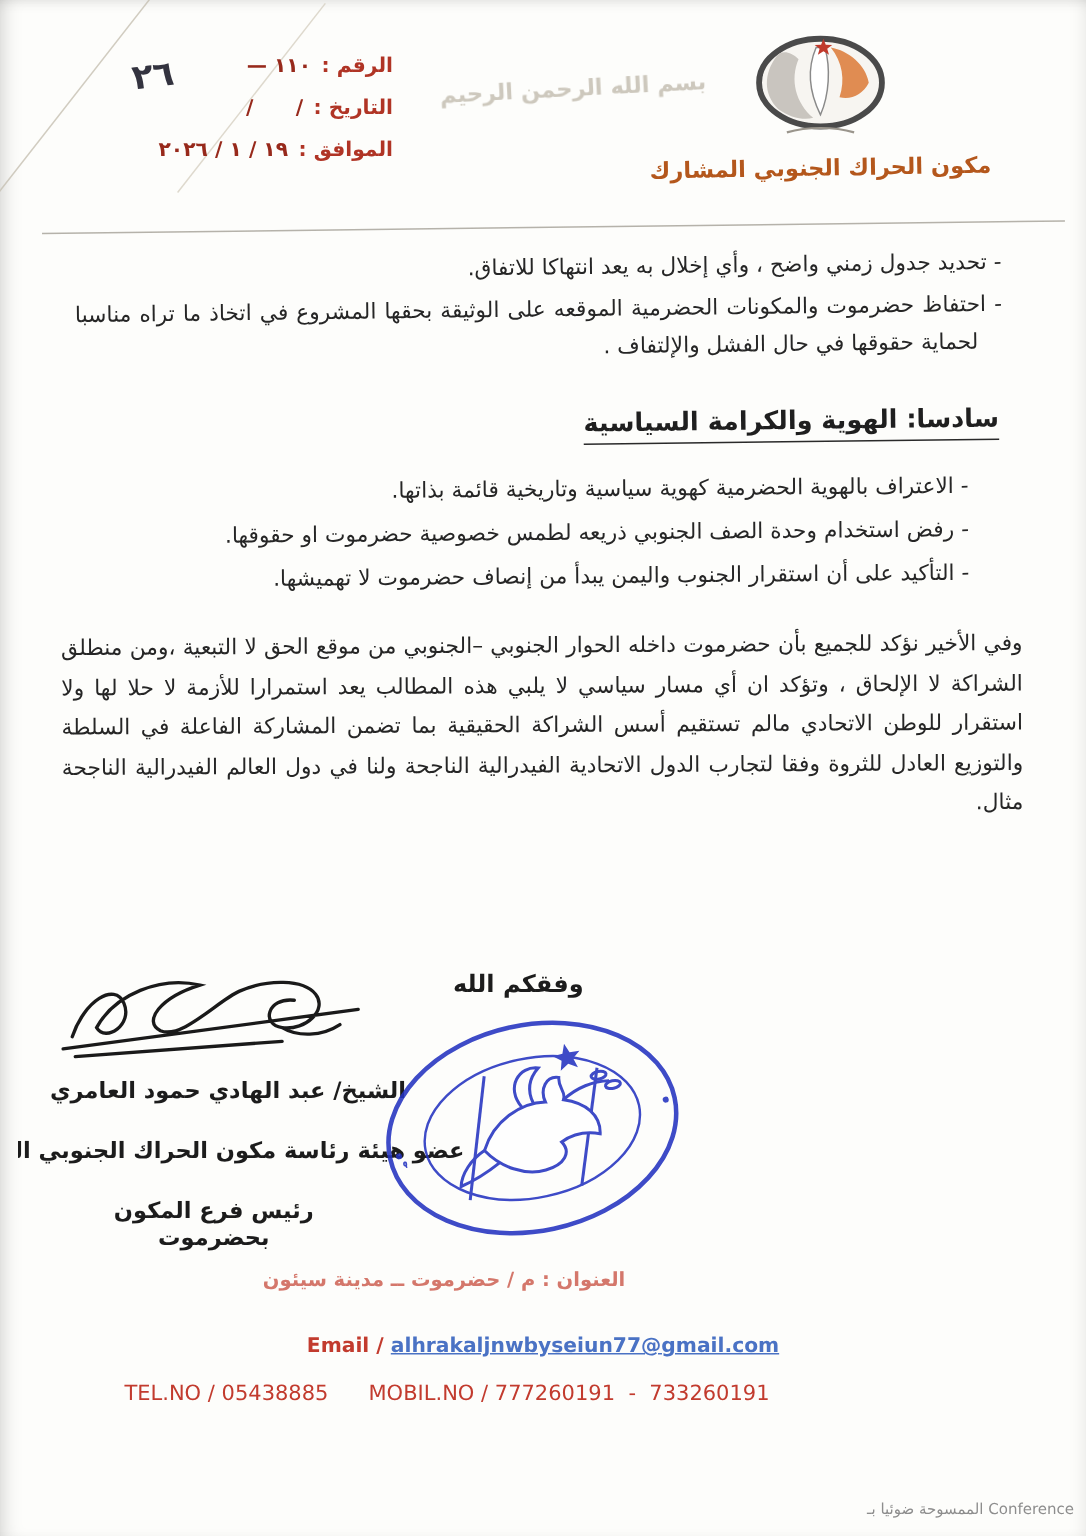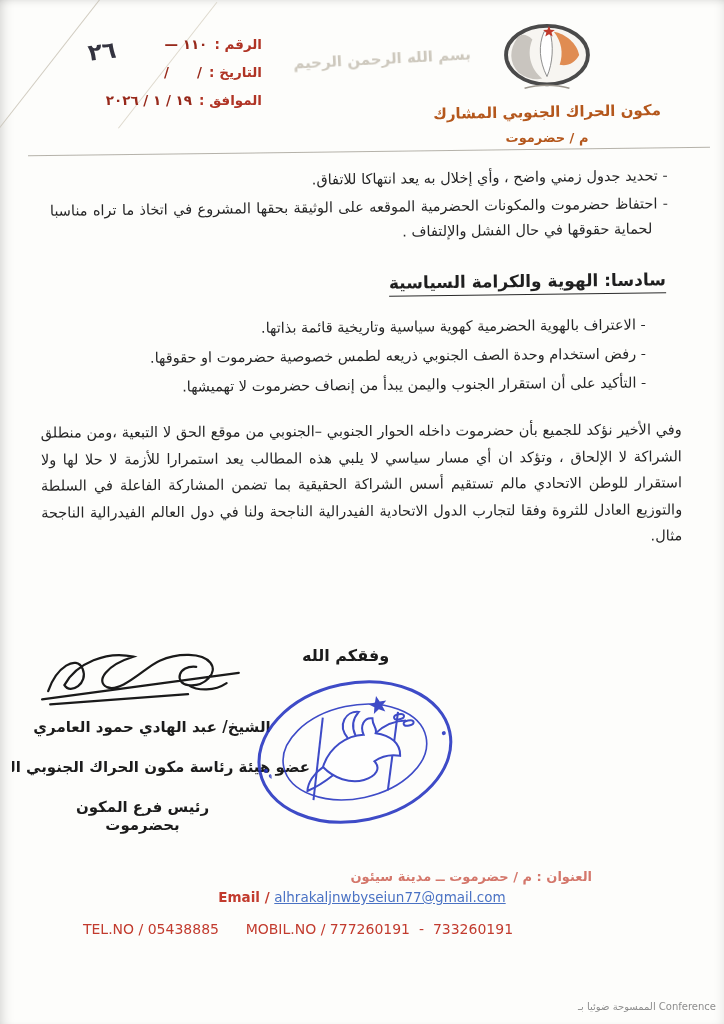--- a/index.html
+++ b/index.html
@@ -40,24 +40,24 @@
 
   
   .signature-svg{position:absolute; left:36px; top:646px;}
   .sig-name{position:absolute; top:718px; left:28px; width:248px; text-align:center; font-weight:bold; font-size:15px; color:#1c1c1c;}
   .sig-title1{position:absolute; top:758px; left:12px; width:298px; font-weight:bold; font-size:15px; color:#1c1c1c; white-space:nowrap; overflow:hidden; direction:rtl;}
   .sig-title2{position:absolute; top:798px; left:40px; width:205px; text-align:center; font-weight:bold; font-size:15px; color:#1c1c1c;}
 
   .stamp{position:absolute; left:254px; top:679px; transform:rotate(-12deg); opacity:.88; z-index:5;}
 
   
-  .footer-address{position:absolute; top:869px; left:0; width:592px; color:#d4776b; font-weight:bold; font-size:13px;}
+  .footer-address{position:absolute; top:846px; left:0; width:592px; text-align:center; color:#d4776b; font-weight:bold; font-size:13px;}
   .footer-email{position:absolute; top:889px; left:0; width:724px; text-align:center; font-size:13.5px; direction:ltr; white-space:pre;}
   .email-label{color:#c23b2e; font-weight:bold;}
-  .email-link{color:#4a72c4; text-decoration:underline;}
+  .email-link{color:#4a72c4; text-decoration:underline;font-weight:bold;}
   .footer-tel{position:absolute; top:921px; left:0; width:596px; text-align:center; color:#c23b2e; font-weight:normal; font-size:14px; direction:ltr; white-space:pre;}
   .camscanner{position:absolute; top:1001px; right:8px; font-size:10px; color:#8d8d8d; direction:ltr;}
 </style>
 </head>
 <body>
 
 <div class="page">
 
   <div class="fold fold1"></div>
   <div class="fold fold2"></div>
@@ -83,21 +83,20 @@
   <div class="logo-block">
     <svg width="110" height="78" viewBox="0 0 110 80">
       <ellipse cx="55" cy="36" rx="42" ry="30" fill="#f7f5f1" stroke="#4a4a4a" stroke-width="4"></ellipse>
       <path d="M25,18 C16,30 16,44 26,54 C34,60 44,62 50,60 C38,50 34,34 40,20 C34,14 28,14 25,18 Z" fill="#c9c5bf"></path>
       <path d="M62,12 C74,14 86,24 88,36 C84,44 76,48 68,46 C72,34 70,22 62,12 Z" fill="#e08c52"></path>
       <path d="M52,12 C46,26 47,42 55,58 C61,44 62,26 58,12 Z" fill="#ffffff" stroke="#8a8a8a" stroke-width="1"></path>
       <polygon points="57,6 58.6,10 63,10.2 59.6,12.9 60.8,17 57,14.6 53.2,17 54.4,12.9 51,10.2 55.4,10" fill="#c0392b"></polygon>
       <path d="M32,70 C46,66 64,66 78,70" stroke="#9a958c" stroke-width="1.5" fill="none"></path>
     </svg>
     <div class="org-name">مكون الحراك الجنوبي المشارك</div>
-    <div class="org-branch">م / حضرموت</div>
   </div>
 
   <div class="separator"></div>
 
   <div class="bullets-top">
     <div class="bullet">- تحديد جدول زمني واضح ، وأي إخلال به يعد انتهاكا للاتفاق.</div>
     <div class="bullet">- احتفاظ حضرموت والمكونات الحضرمية الموقعه على الوثيقة بحقها المشروع في اتخاذ ما تراه مناسبا لحماية حقوقها في حال الفشل والإلتفاف .</div>
   </div>
 
   <div class="section-heading">سادسا: الهوية والكرامة السياسية</div>

